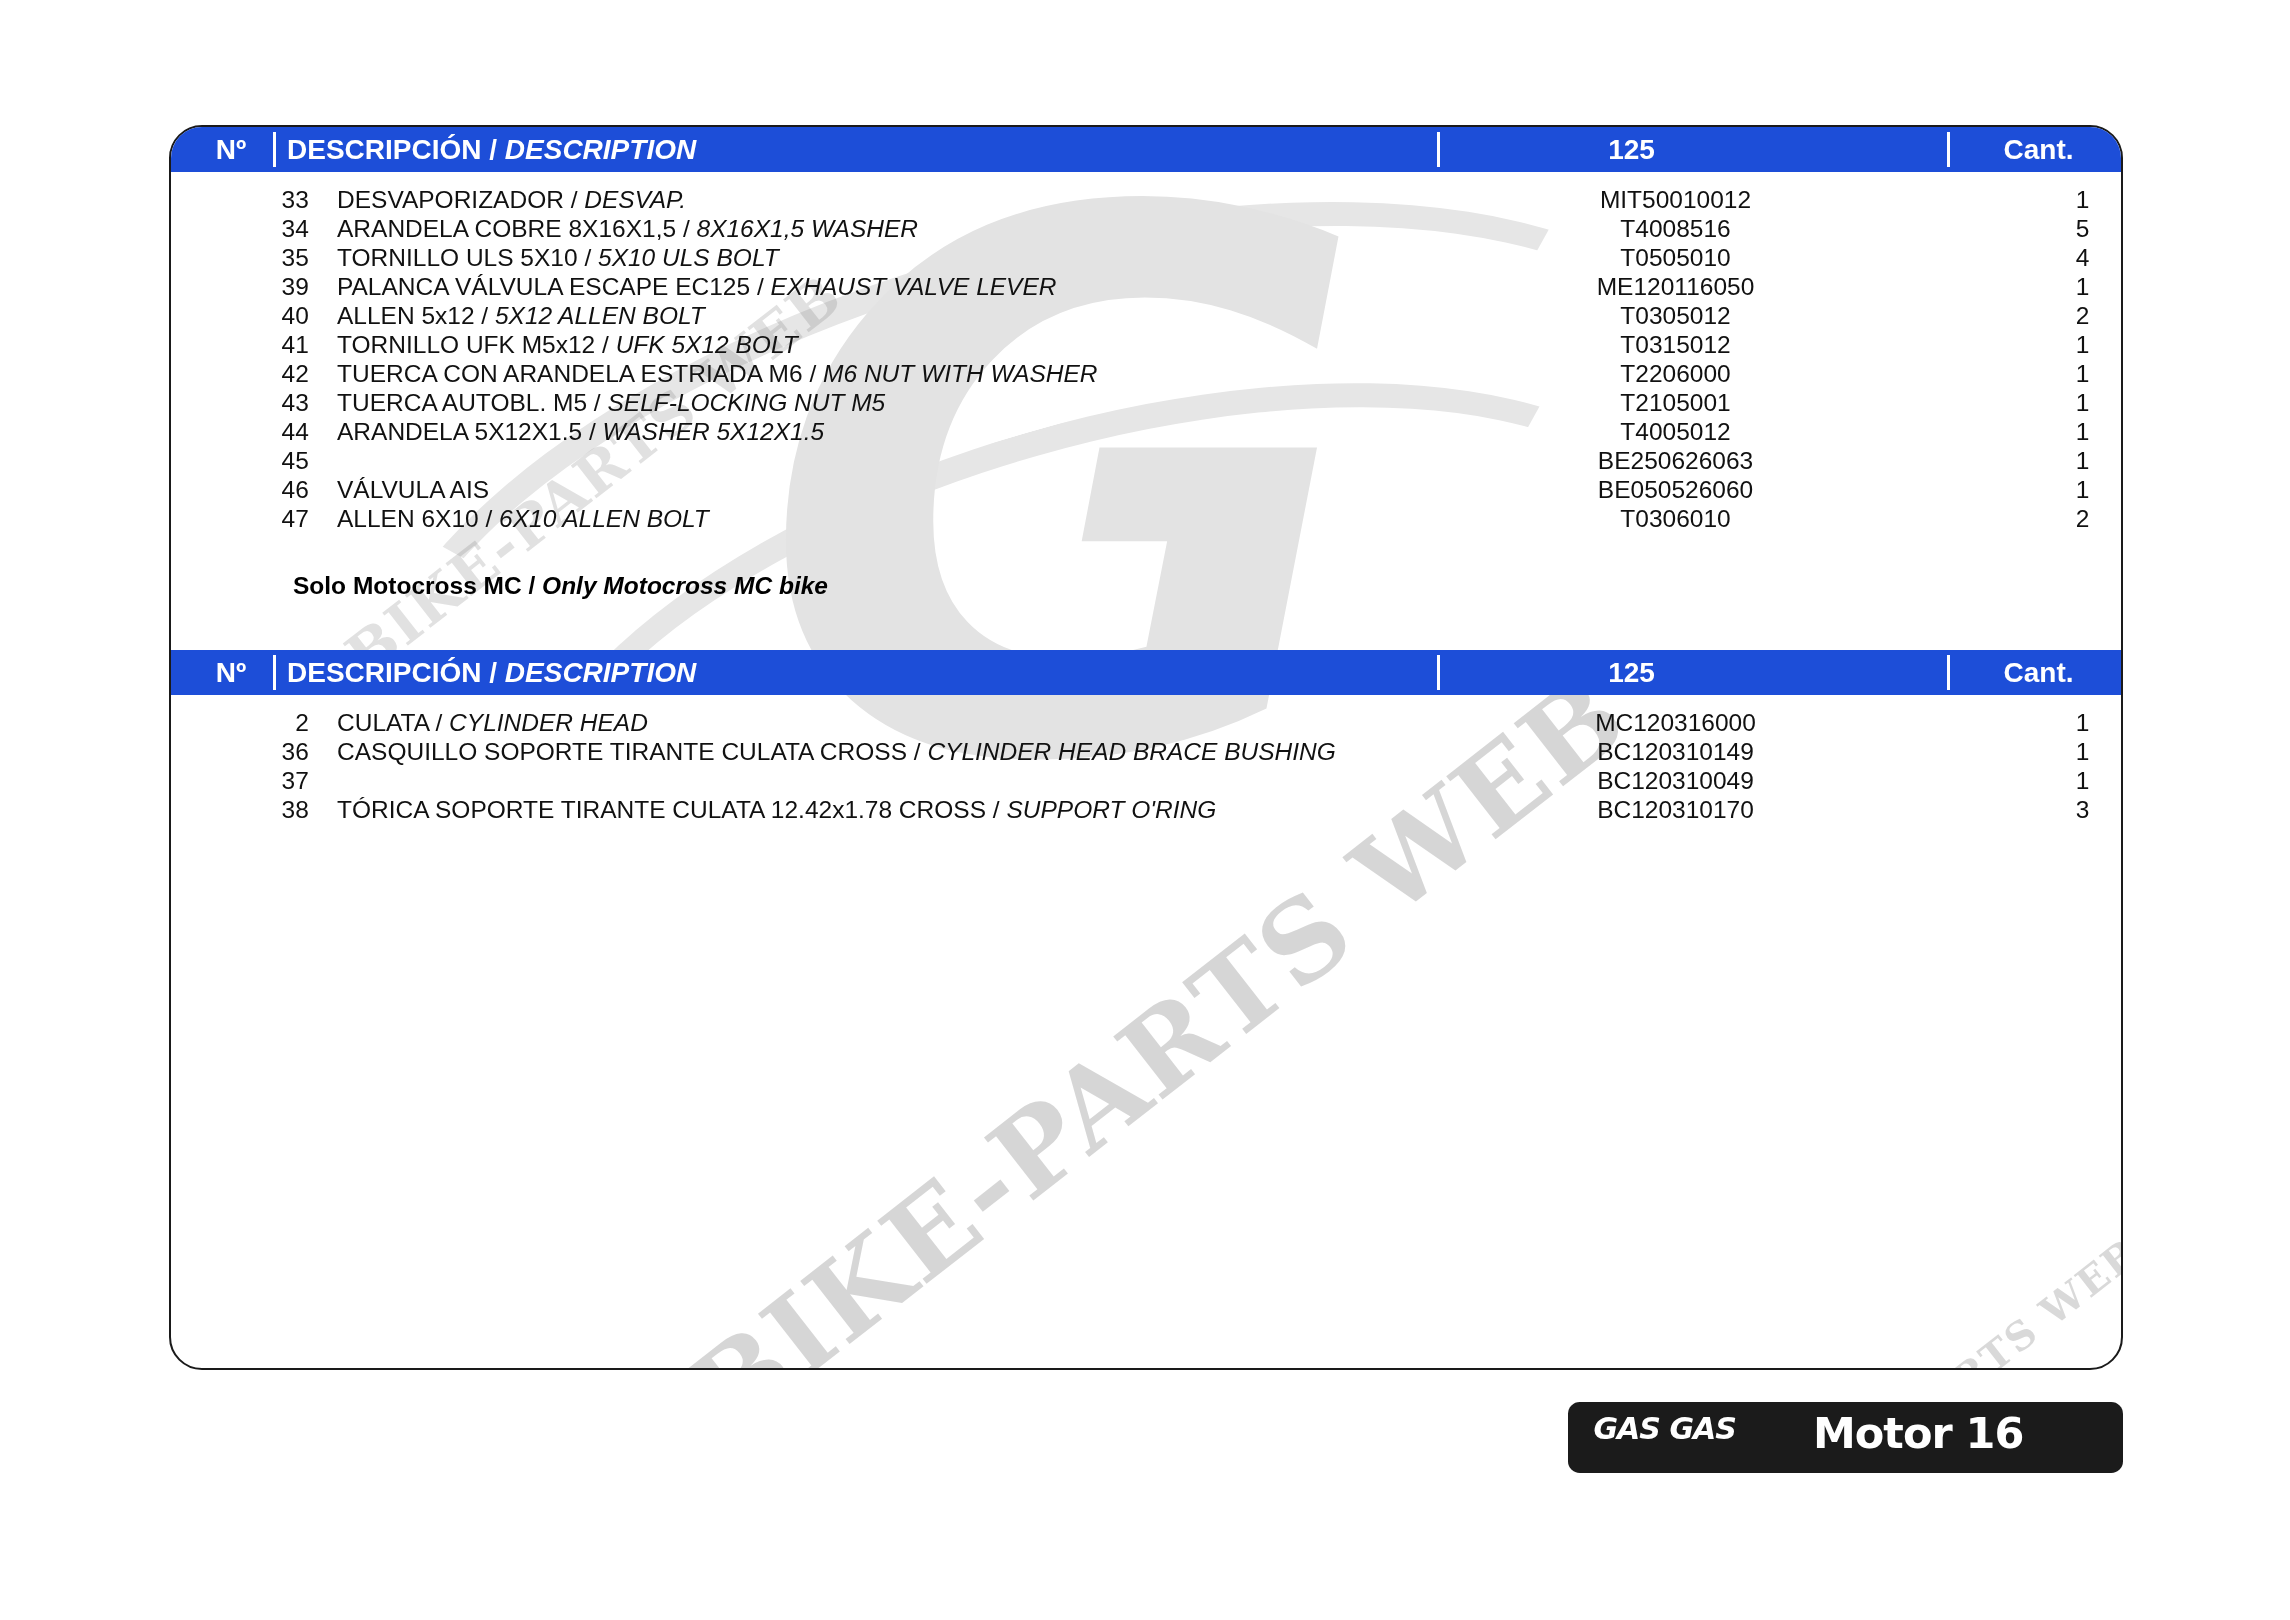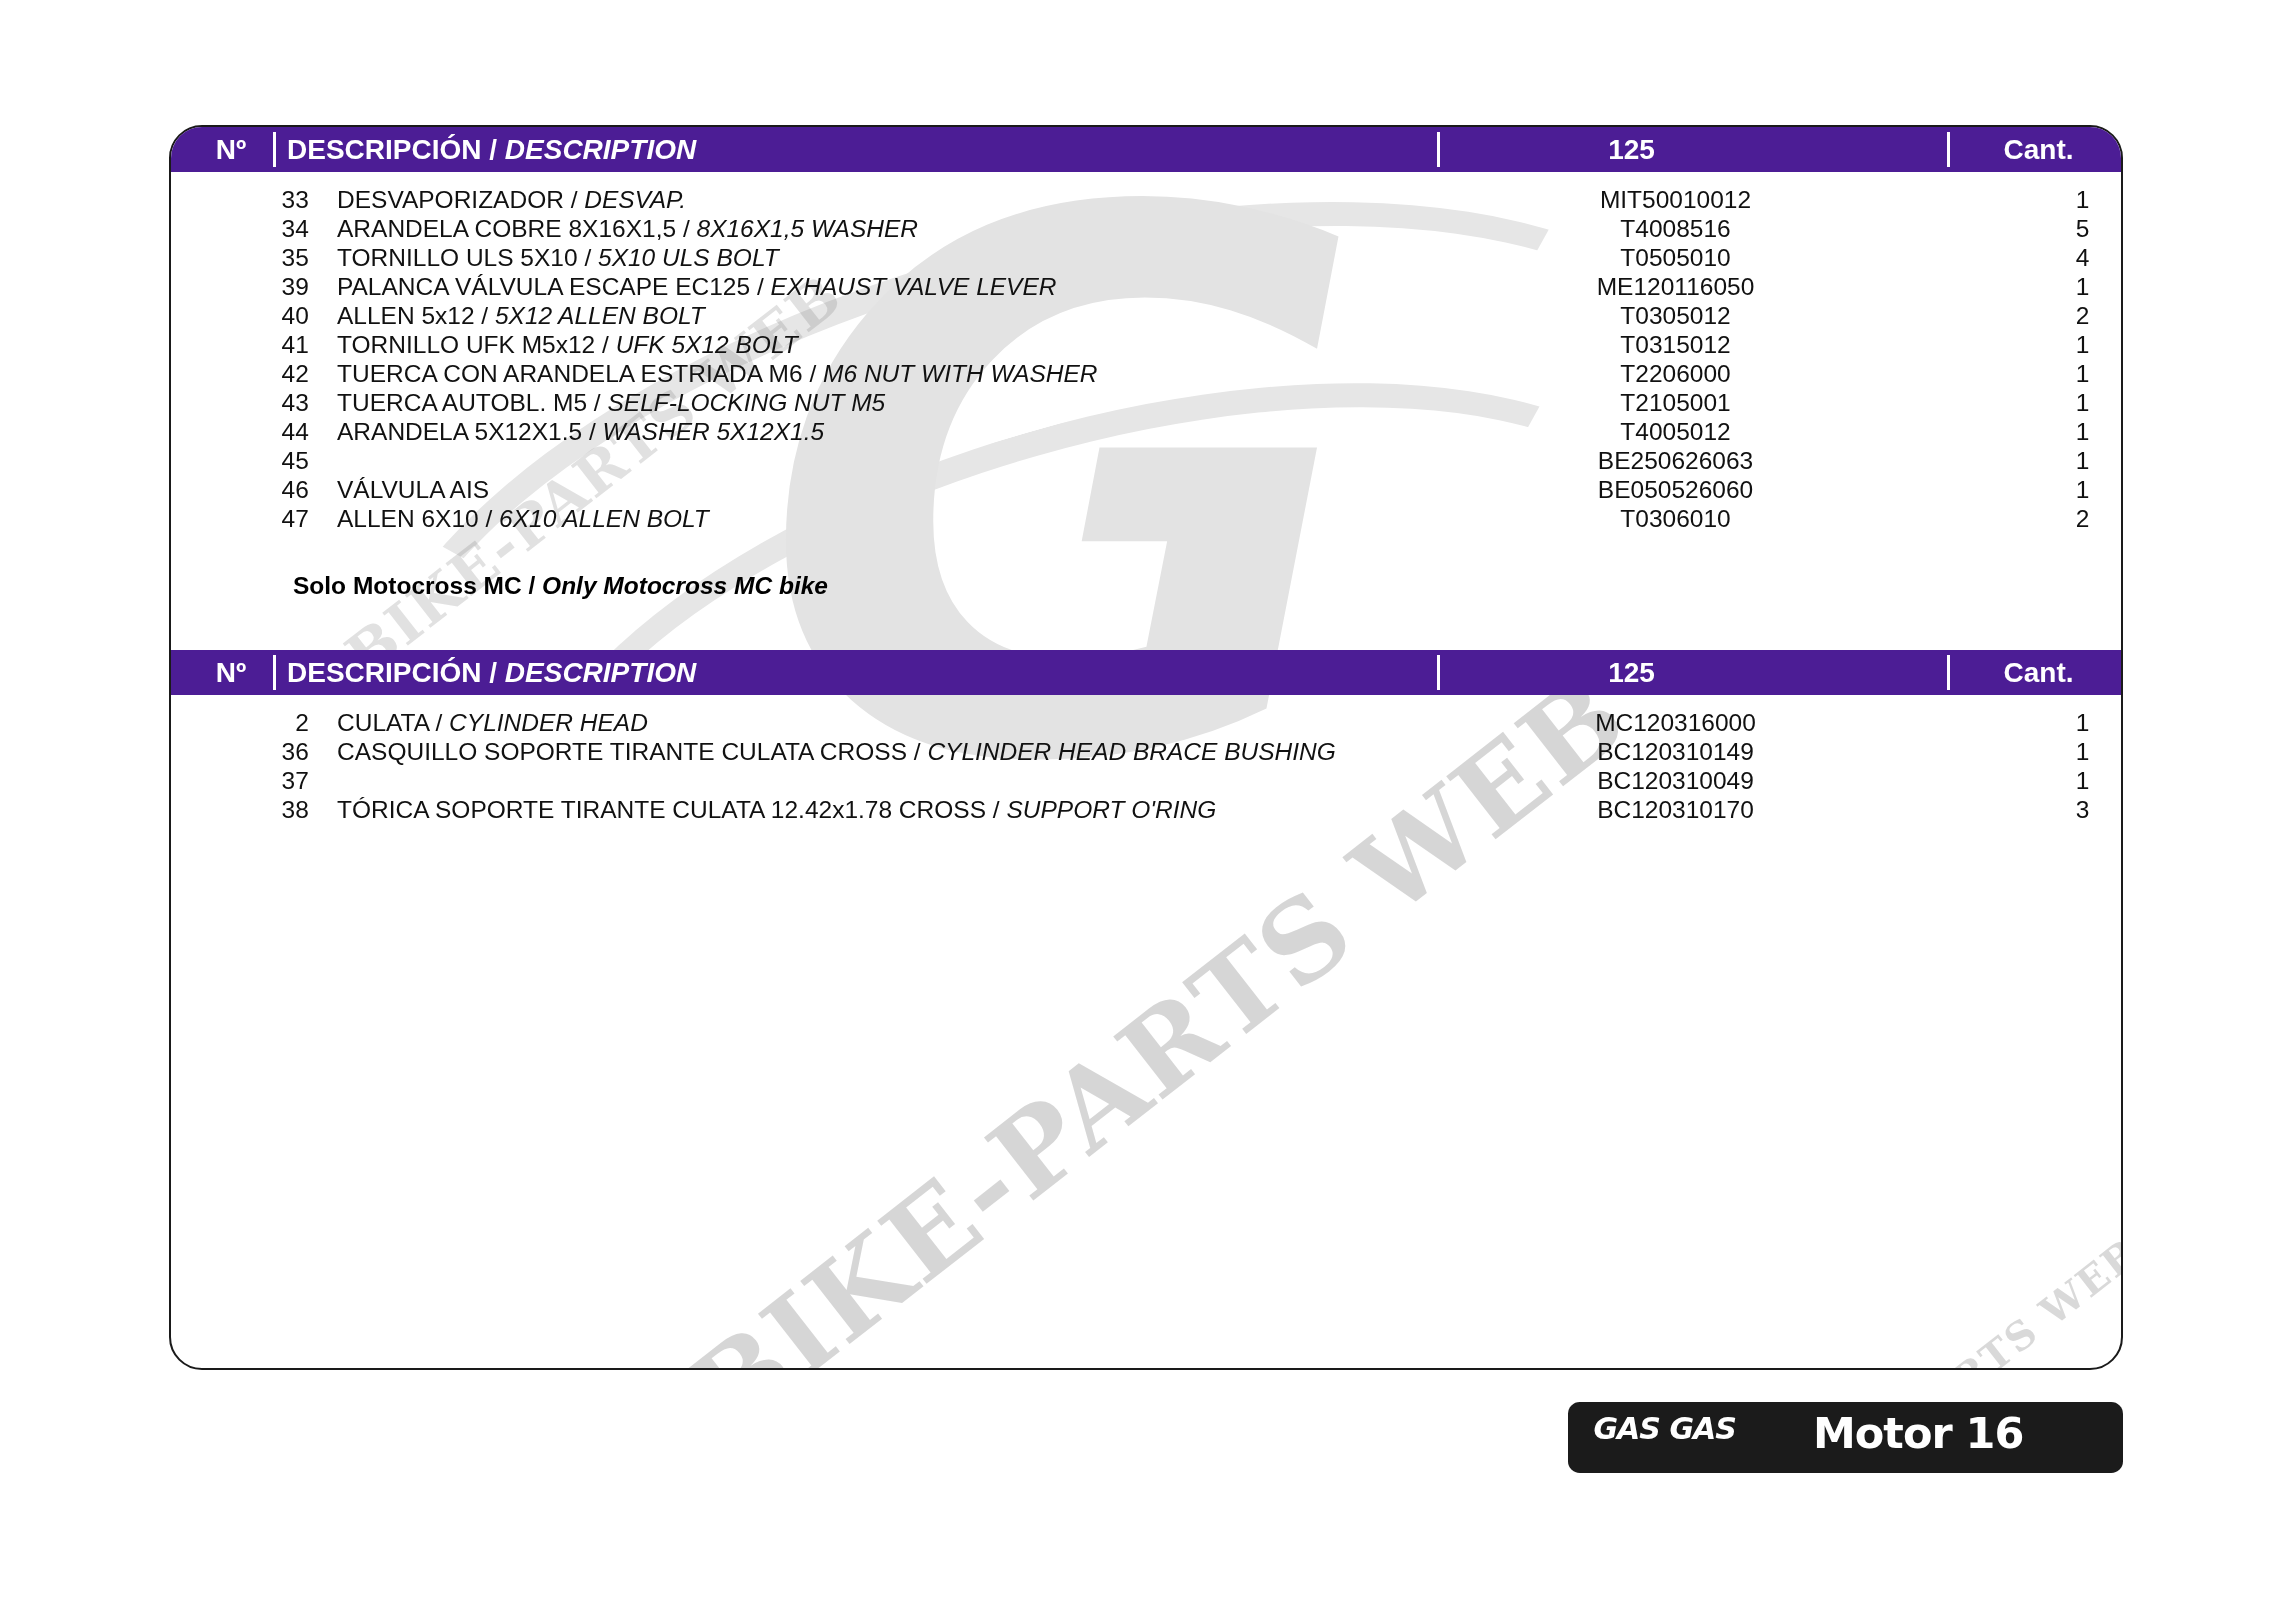--- a/index.html
+++ b/index.html
@@ -95,21 +95,21 @@
     top: 1215px;
     color: rgba(120,120,120,0.28);
   }
 
   
   .hdr {
     position: absolute;
     left: 0;
     width: 100%;
     height: 45px;
-    background: #4c1d95;
+    background: #1d4ed8;
     color: #ffffff;
     box-sizing: border-box;
   }
   .hdr .cell {
     position: absolute;
     top: 0;
     height: 45px;
     line-height: 45px;
     font-size: 28px;
     font-weight: bold;

